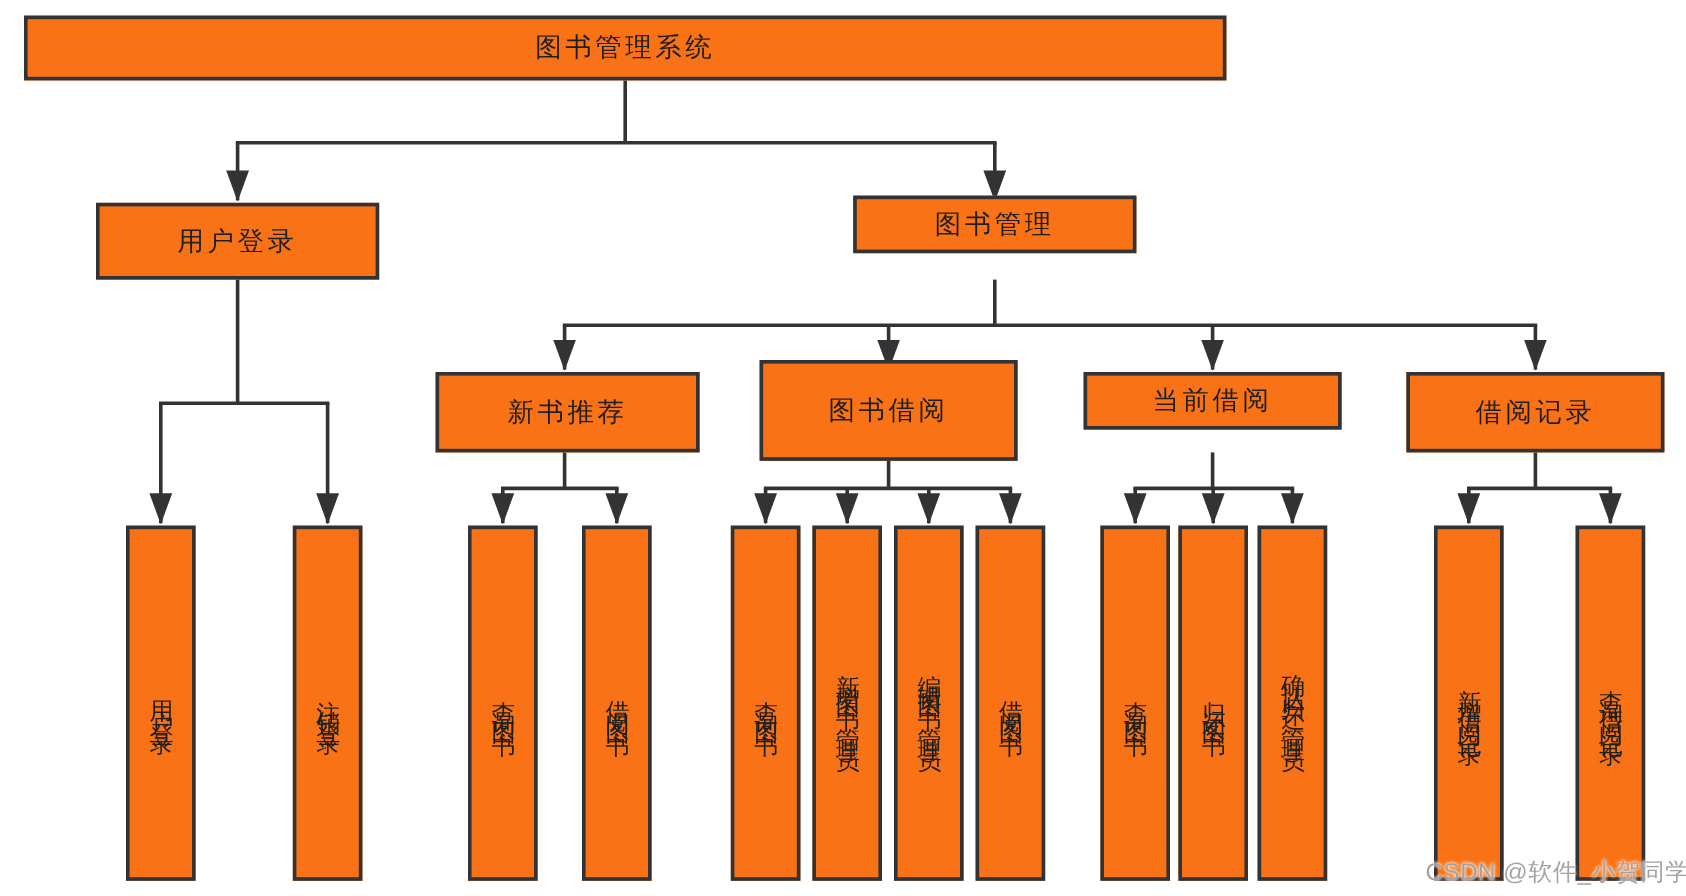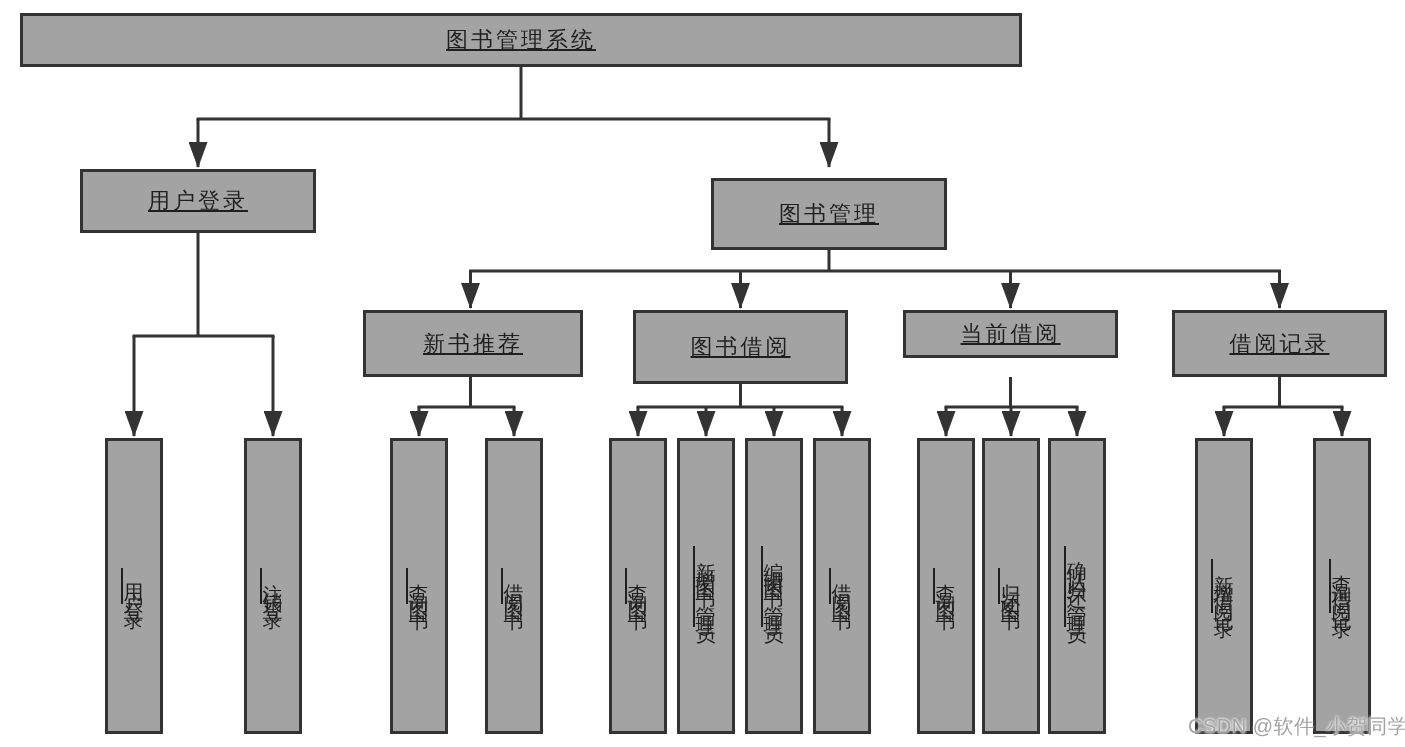--- a/index.html
+++ b/index.html
@@ -9,23 +9,23 @@
     background:#fff;
     font-family:"Liberation Sans","DejaVu Sans",sans-serif;
     overflow:hidden;
   }
   svg.wires{position:absolute;left:0;top:0;width:1405px;height:747px;}
   .wire{stroke:#333333;stroke-width:3;fill:none;}
   .box{
     position:absolute;
     box-sizing:border-box;
     border:3px solid #333333;
-    background:#a3a3a3;
+    background:#f97316;
     color:#1f1f1f;
-    display:flex;align-items:center;justify-content:center;text-decoration:underline;
+    display:flex;align-items:center;justify-content:center;
   }
   .hbox{font-size:22px;letter-spacing:3px;white-space:nowrap;}
   .vbox{
     top:438px;width:58px;height:296px;
     writing-mode:vertical-rl;
     text-orientation:mixed;
     font-size:20px;
     letter-spacing:9px;
     line-height:1.2;
   }
@@ -103,24 +103,24 @@
       <line class="wire" x1="1279.5" y1="377" x2="1279.5" y2="407"></line>
       <line class="wire" x1="1222.5" y1="407" x2="1343.5" y2="407"></line>
       <line class="wire" x1="1224" y1="407" x2="1224" y2="436" marker-end="url(#arw)"></line>
       <line class="wire" x1="1342" y1="407" x2="1342" y2="436" marker-end="url(#arw)"></line>
     </g>
   </svg>
 
   <div class="box hbox" style="left:20px;top:13px;width:1002px;height:54px">图书管理系统</div>
 
   <div class="box hbox" style="left:80px;top:169px;width:236px;height:64px">用户登录</div>
-  <div class="box hbox" style="left:711px;top:178px;width:236px;height:72px">图书管理</div>
+  <div class="box hbox" style="left:711px;top:163px;width:236px;height:48px">图书管理</div>
 
   <div class="box hbox" style="left:363px;top:310px;width:220px;height:67px">新书推荐</div>
-  <div class="box hbox" style="left:633px;top:310px;width:215px;height:74px">图书借阅</div>
+  <div class="box hbox" style="left:633px;top:300px;width:215px;height:84px">图书借阅</div>
   <div class="box hbox" style="left:903px;top:310px;width:215px;height:48px">当前借阅</div>
   <div class="box hbox" style="left:1172px;top:310px;width:215px;height:67px">借阅记录</div>
 
   <div class="box vbox" style="left:105px">用户登录</div>
   <div class="box vbox" style="left:244px">注销登录</div>
 
   <div class="box vbox" style="left:390px">查询图书</div>
   <div class="box vbox" style="left:485px">借阅图书</div>
 
   <div class="box vbox" style="left:609px">查询图书</div>

